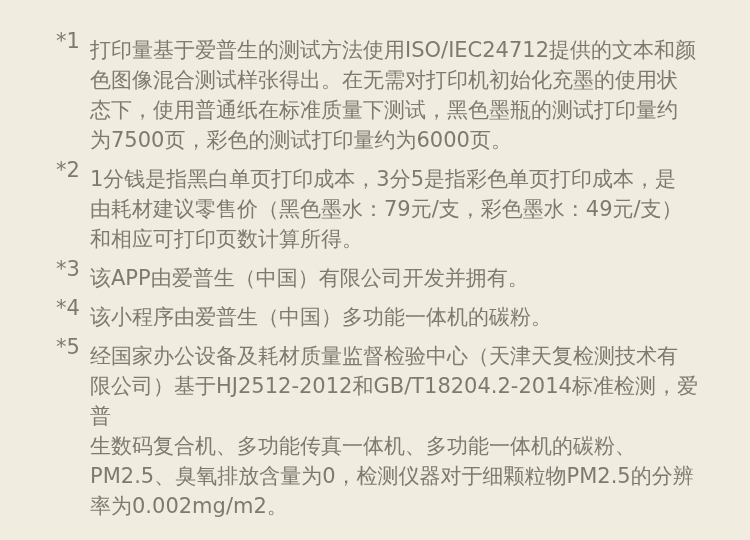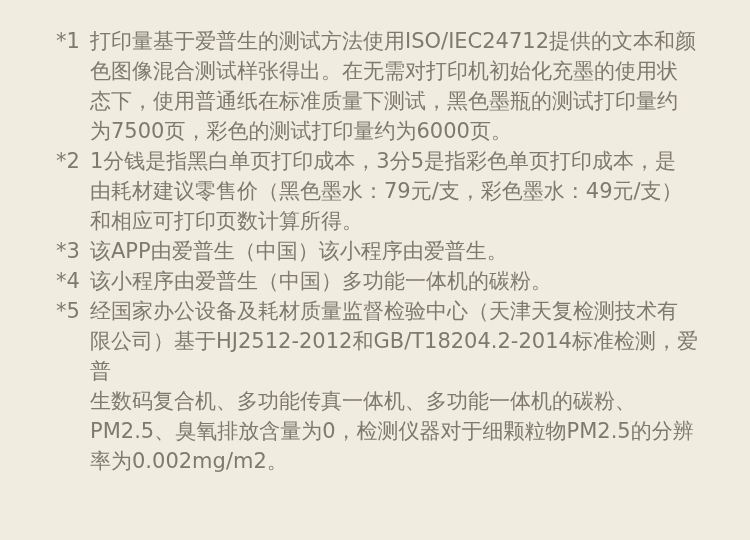--- a/index.html
+++ b/index.html
@@ -26,20 +26,21 @@
     display: flex;
     align-items: flex-start;
   }
   .footnote-marker {
     flex: 0 0 34px;
     width: 34px;
   }
   .footnote-text {
     flex: 1;
     white-space: pre-line; 
+    margin-top: 9px;
   }
 </style>
 </head>
 <body>
 
 <div class="notes-page">
 
   <div class="footnote">
     <span class="footnote-marker">*1</span>
     <span class="footnote-text">打印量基于爱普生的测试方法使用ISO/IEC24712提供的文本和颜
@@ -50,21 +51,21 @@
 
   <div class="footnote">
     <span class="footnote-marker">*2</span>
     <span class="footnote-text">1分钱是指黑白单页打印成本，3分5是指彩色单页打印成本，是
 由耗材建议零售价（黑色墨水：79元/支，彩色墨水：49元/支）
 和相应可打印页数计算所得。</span>
   </div>
 
   <div class="footnote">
     <span class="footnote-marker">*3</span>
-    <span class="footnote-text">该APP由爱普生（中国）该小程序由爱普生。</span>
+    <span class="footnote-text">该APP由爱普生（中国）有限公司开发并拥有。</span>
   </div>
 
   <div class="footnote">
     <span class="footnote-marker">*4</span>
     <span class="footnote-text">该小程序由爱普生（中国）多功能一体机的碳粉。</span>
   </div>
 
   <div class="footnote">
     <span class="footnote-marker">*5</span>
     <span class="footnote-text">经国家办公设备及耗材质量监督检验中心（天津天复检测技术有

